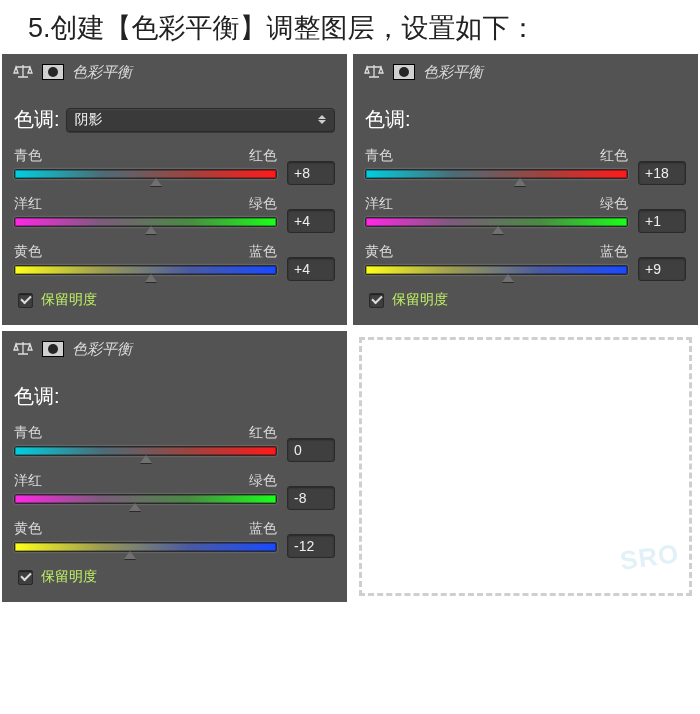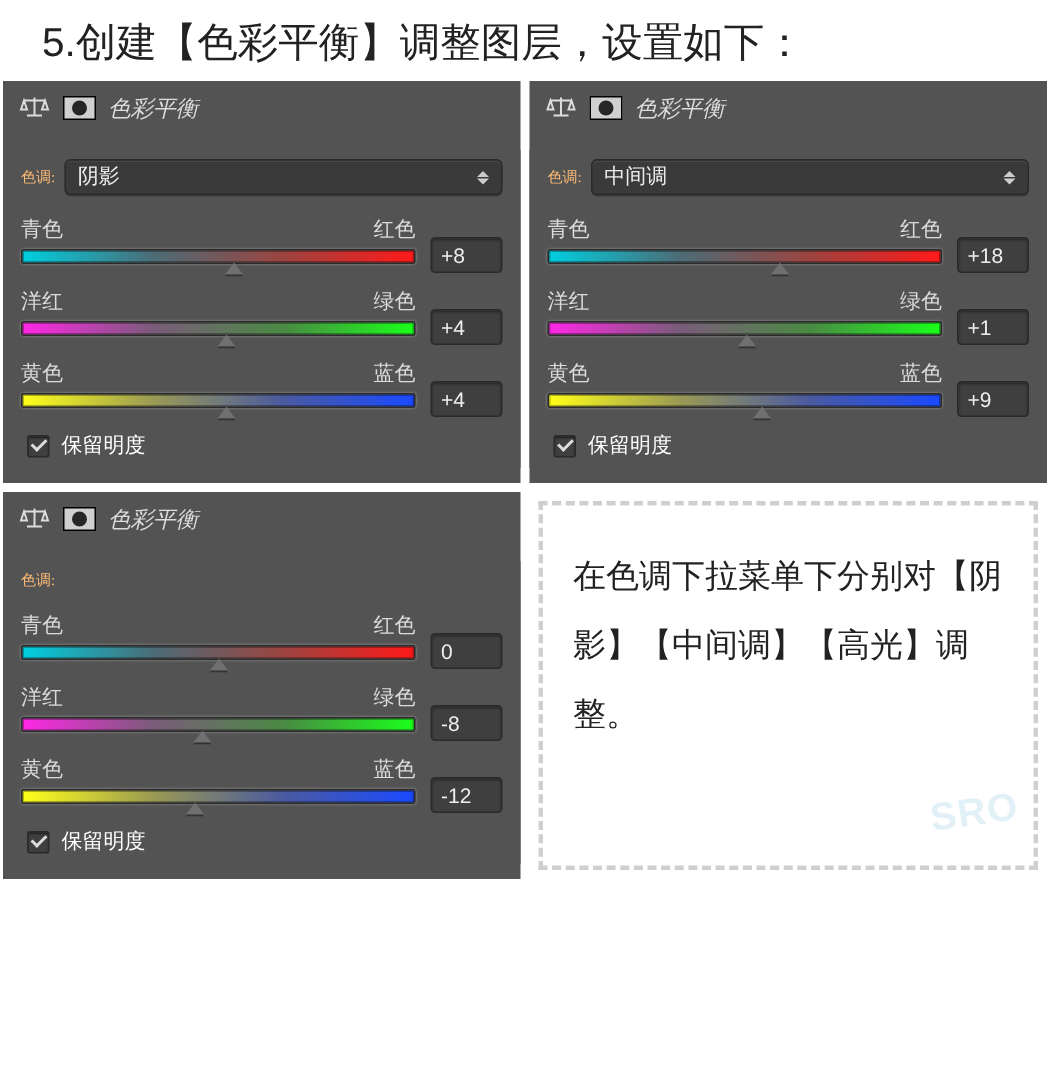--- a/index.html
+++ b/index.html
@@ -64,24 +64,23 @@
     background: #535353;
     padding: 6px 12px 6px 12px;
   }
   .tone-row {
     display: flex;
     align-items: center;
     gap: 6px;
     margin-bottom: 14px;
   }
   .tone-label {
-    color: #fdba74;
-    font-size: 10px;
+    color: #ffffff;
+    font-size: 20px;
     white-space: nowrap;
-    font-family: Liberation Serif, serif;
   }
   .select {
     flex: 1;
     background: #3a3a3a;
     border: 1px solid #2a2a2a;
     border-radius: 4px;
     height: 24px;
     color: #ececec;
     font-size: 14px;
     padding: 0 8px;
@@ -160,21 +159,21 @@
     border-radius: 2px;
     display: flex; align-items: center; justify-content: center;
     box-shadow: inset 0 1px 1px rgba(0,0,0,0.5);
   }
   .checkmark {
     width: 10px; height: 6px;
     border-left: 2px solid #ddd;
     border-bottom: 2px solid #ddd;
     transform: rotate(-45deg) translate(1px,-1px);
   }
-  .preserve-label { color: #ffffff; font-size: 14px; }
+  .preserve-label { color: #bef264; font-size: 14px; }
   .note-panel {
     position: relative;
     padding: 24px 8px 24px 20px;
     border: 3px dashed #cfcfcf;
     background: #fff;
     margin: 6px 6px 6px 6px;
   }
   .note-text {
     color: #222;
     font-size: 22px;
@@ -279,27 +278,20 @@
           </svg>
       </span>
       <span class="mask-icon">
           <span class="inner"></span>
         </span>
       <span class="panel-title">色彩平衡</span>
     </div>
     <div class="panel-body">
       <div class="tone-row">
         <span class="tone-label">色调:</span>
-        <div class="select">
-          <span>中间调</span>
-          <span class="triangles">
-              <span class="tri-up"></span>
-              <span class="tri-down"></span>
-            </span>
-        </div>
       </div>
 
       <div class="slider-row">
         <div class="slider-block">
           <div class="slider-labels">
             <span>青色</span>
             <span>红色</span>
           </div>
           <div class="gradient-track grad-cr">
             <div class="thumb" style="left:59%"></div>
@@ -402,17 +394,16 @@
       <div class="preserve-row">
         <div class="checkbox">
             <div class="checkmark"></div>
           </div>
         <span class="preserve-label">保留明度</span>
       </div>
     </div>
   </div>
 
   <div class="note-panel">
-    <div class="note-text">在色调下拉菜单下分别对【阴影】【中间调】【高光】调整。</div>
     <div class="watermark">SRO</div>
   </div>
 
 </div>
 
 </body></html>

